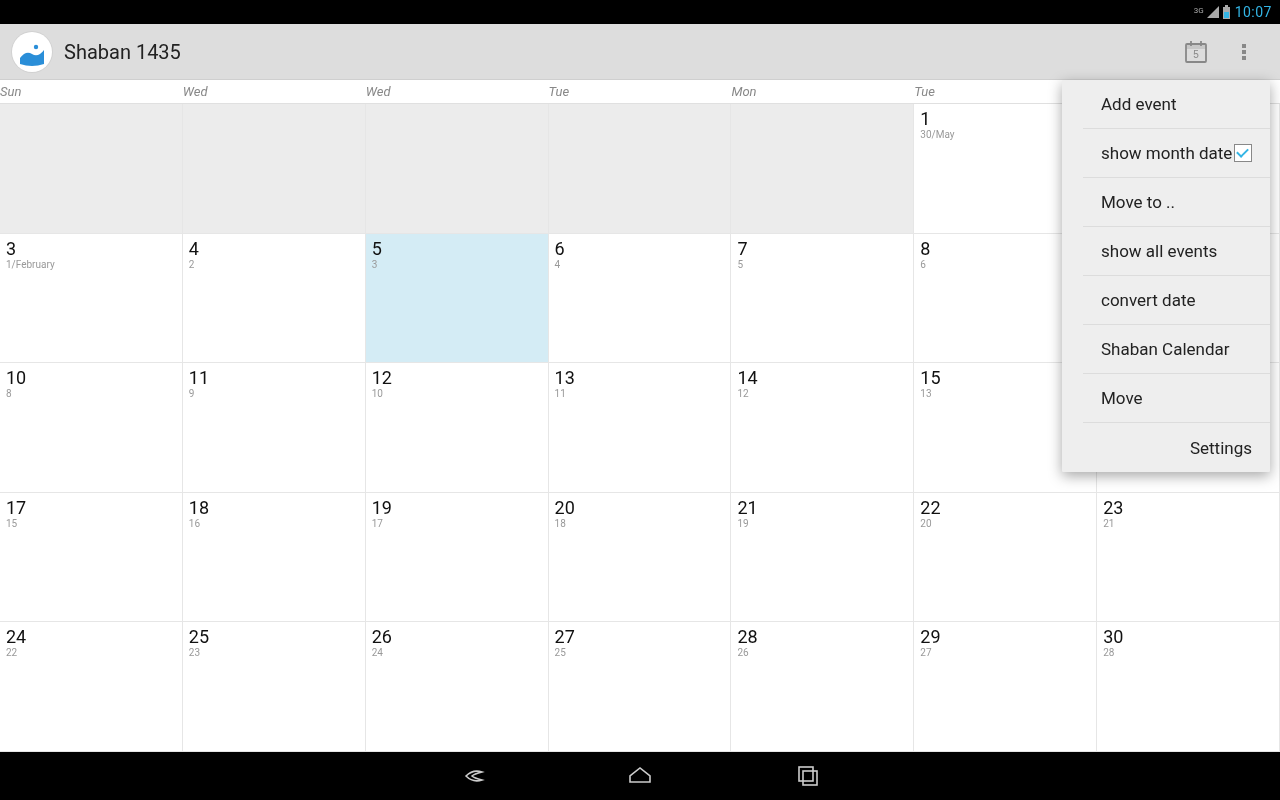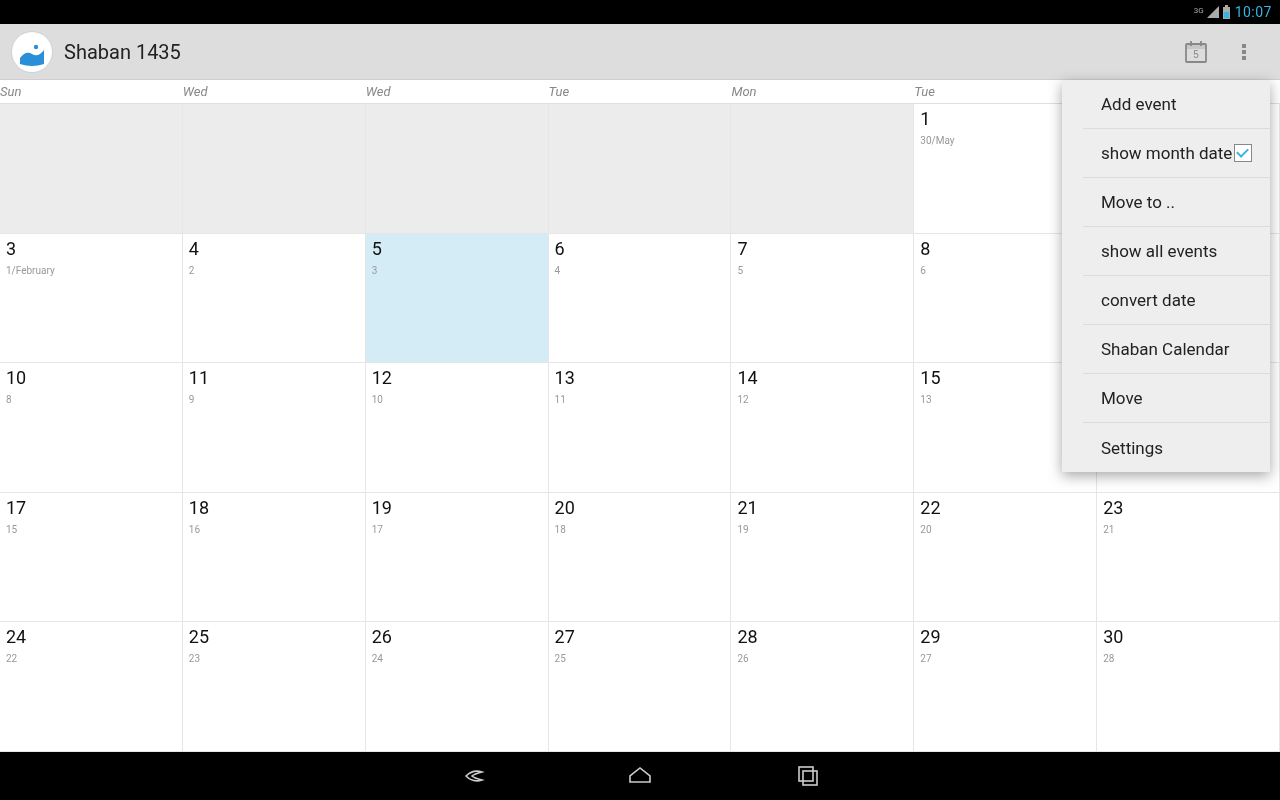--- a/index.html
+++ b/index.html
@@ -17,28 +17,28 @@
   .app-action { width: 48px; height: 48px; display: flex; align-items: center; justify-content: center; cursor: pointer; }
   
   .weekday-row { height: 24px; background: #fff; display: grid; grid-template-columns: repeat(7, 1fr); border-bottom: 1px solid #e0e0e0; }
   .weekday-cell { text-align: left; font-size: 13px; color: #888; line-height: 24px; font-style: italic; }
   
   .calendar { height: calc(800px - 24px - 56px - 24px - 48px); display: grid; grid-template-columns: repeat(7, 1fr); grid-template-rows: repeat(5, 1fr); background:#fff; }
   .cell { border-right: 1px solid #e6e6e6; border-bottom: 1px solid #e6e6e6; padding: 6px 6px; position: relative; cursor: pointer; background:#fff; }
   .cell.outside { background: #ececec; cursor: default; }
   .cell.today { background: #d4ecf5; }
   .cell .daynum { font-size: 18px; color: #111; font-weight: 400; line-height: 1; }
-  .cell .sub { font-size: 10px; color: #999; margin-top: 8px; line-height: 1; }
+  .cell .sub { font-size: 10px; color: #999; margin-top: 2px; line-height: 1; }
   
   .nav-bar { height: 48px; background: #000; display: flex; align-items: center; justify-content: center; gap: 120px; }
   .nav-btn { width: 48px; height: 48px; display:flex; align-items:center; justify-content:center; cursor:pointer; }
   
   .menu { position: absolute; top: 80px; right: 10px; width: 208px; background: #eeeeee; box-shadow: 0 4px 14px rgba(0,0,0,0.35); border-radius: 1px; z-index: 50; padding-left: 21px; }
   .menu-item { height: 49px; padding: 0 18px; display: flex; align-items: center; font-size: 17px; color: #222; border-bottom: 1px solid #dcdcdc; cursor: pointer; justify-content: space-between; }
-  .menu-item:last-child { border-bottom: none; }
+  .menu-item:last-child { border-bottom: none; justify-content: flex-end; }
   .checkbox { width: 18px; height: 18px; border: 1.5px solid #888; background:#fff; position:relative; display:inline-block; }
   .checkbox::after { content:""; position:absolute; left:2px; top:3px; width:9px; height:5px; border-left:2px solid #33b5e5; border-bottom:2px solid #33b5e5; transform: rotate(-45deg); }
 </style>
 </head>
 <body>
 
 <div class="status-bar">
   <div class="status-icons">
     <span style="font-size:8px;color:#aaa;line-height:8px;align-self:flex-start;padding-top:2px;">3G</span>
     <svg width="14" height="14" viewBox="0 0 14 14">

